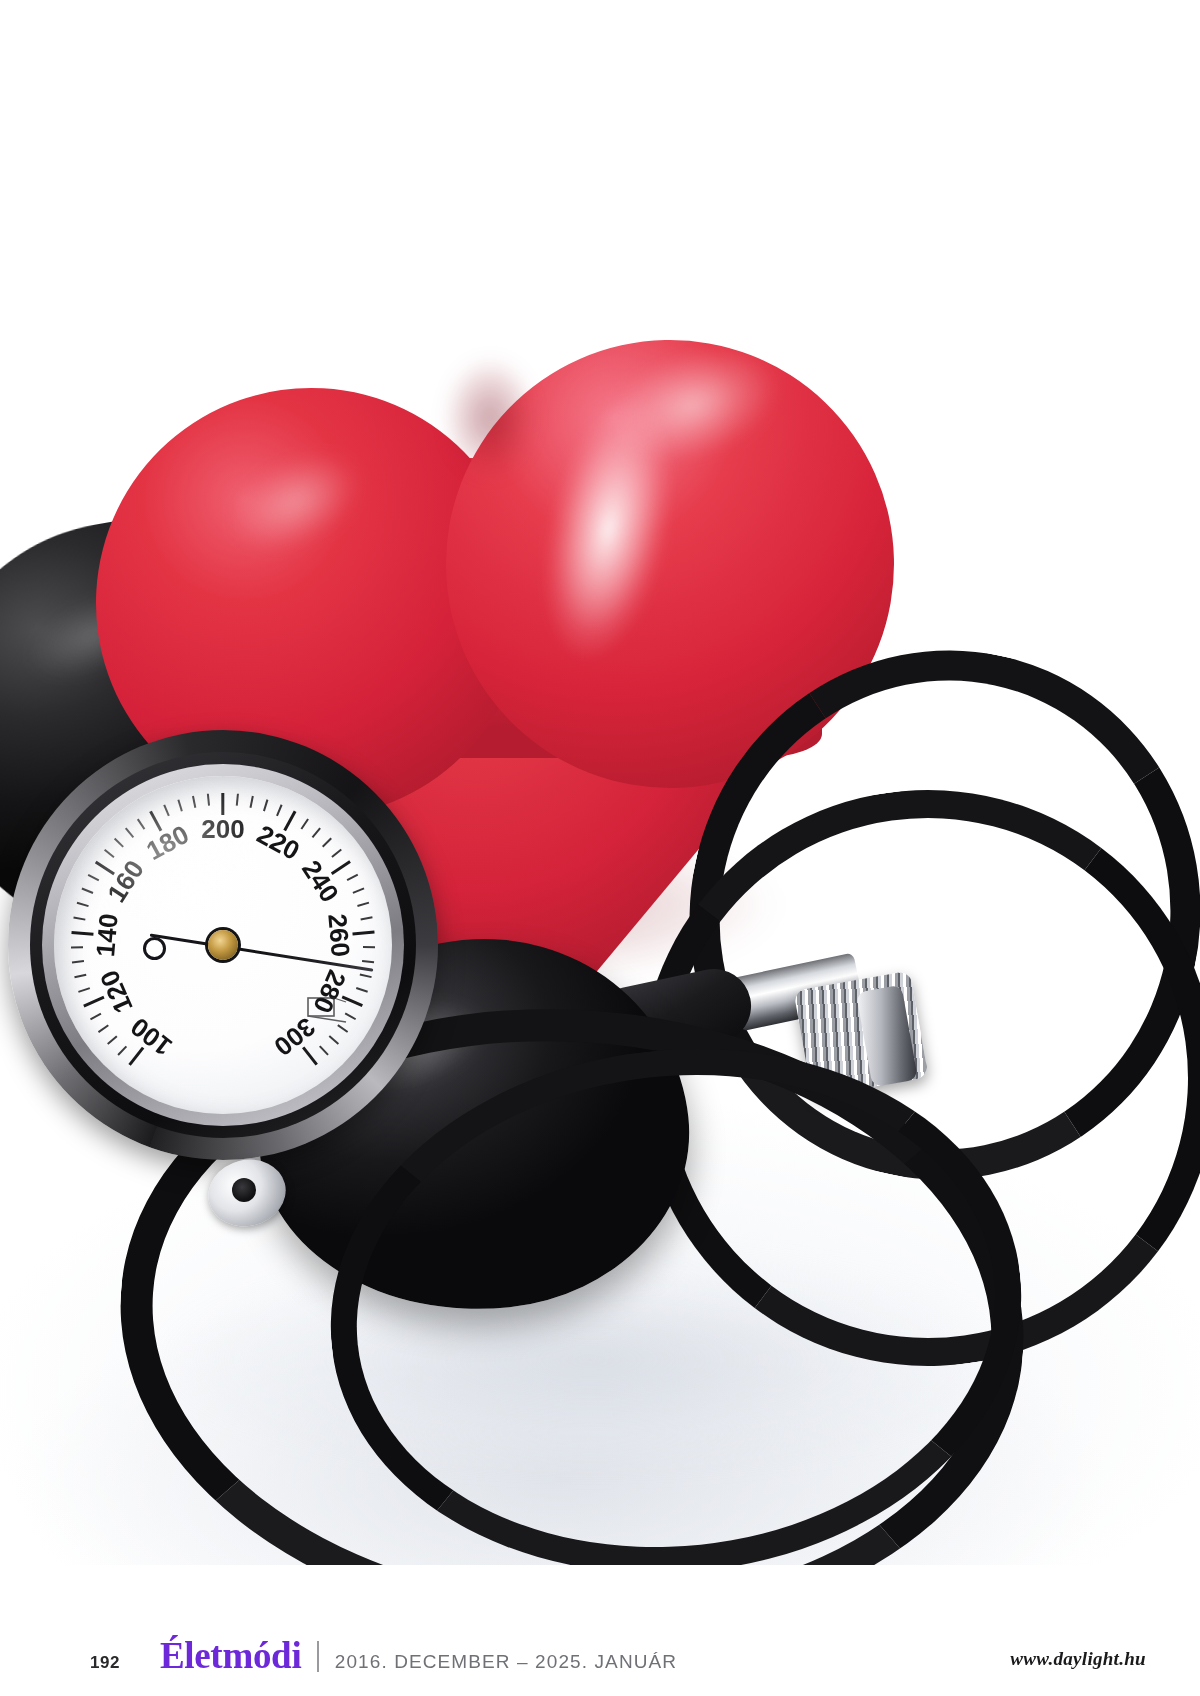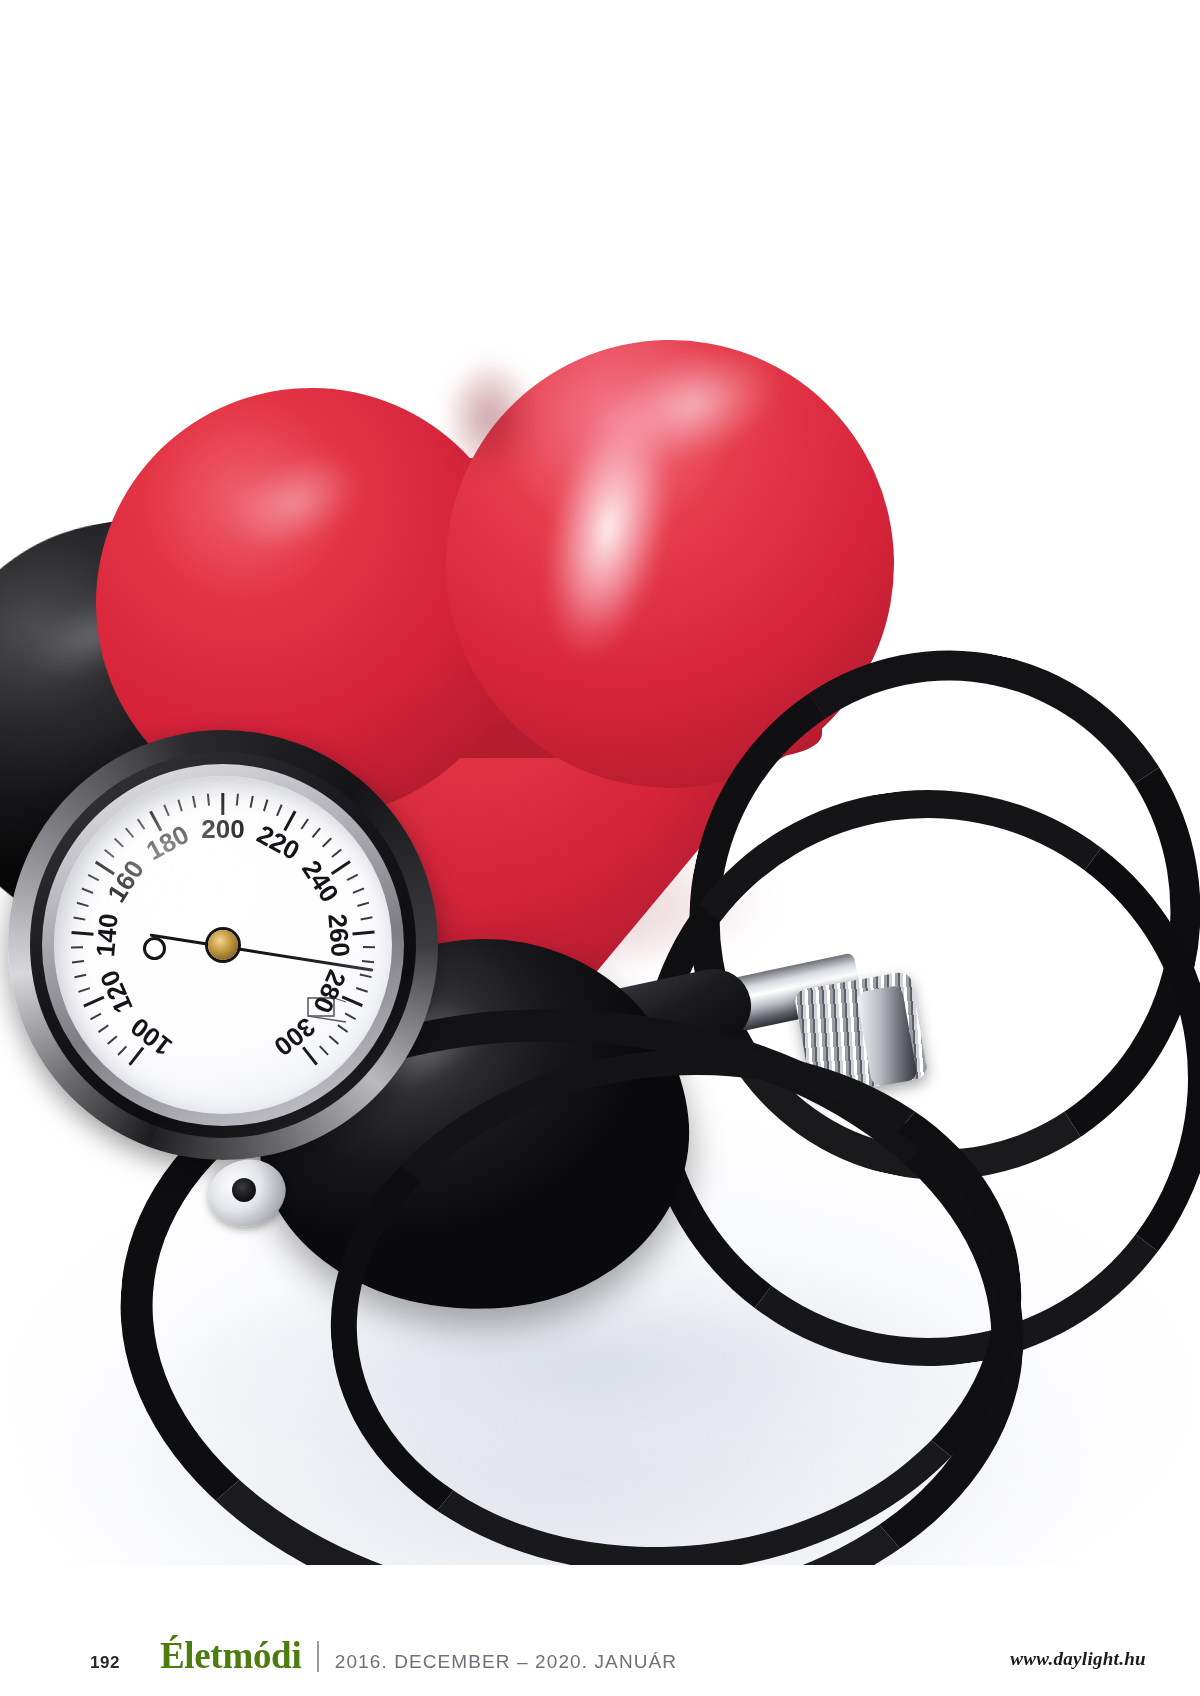--- a/index.html
+++ b/index.html
@@ -517,21 +517,21 @@
     font-family: "Liberation Sans", sans-serif;
     font-weight: bold;
     font-size: 17px;
     color: #2a2a2c;
     letter-spacing: 0.5px;
   }
   .mag-title {
     font-family: "Liberation Serif", serif;
     font-weight: bold;
     font-size: 37px;
-    color: #4d7c0f;
+    color: #6d28d9;
     margin-left: 40px;
     letter-spacing: -0.3px;
   }
   .footer-divider {
     display: inline-block;
     width: 1.4px;
     height: 31px;
     background: #9a9a9e;
     margin-left: 16px;
     margin-right: 16px;
@@ -687,18 +687,18 @@
 
     <div class="valve-tip"></div>
     <div class="valve-hole"></div>
   </div>
 
   <div class="footer">
     <div class="footer-left">
       <span class="page-number">192</span>
       <span class="mag-title">Életmódi</span>
       <span class="footer-divider"></span>
-      <span class="footer-date">2016.  DECEMBER – 2020. JANUÁR</span>
+      <span class="footer-date">2016.  DECEMBER – 2025. JANUÁR</span>
     </div>
     <div class="footer-url">www.daylight.hu</div>
   </div>
 
 </div>
 
 </body></html>

